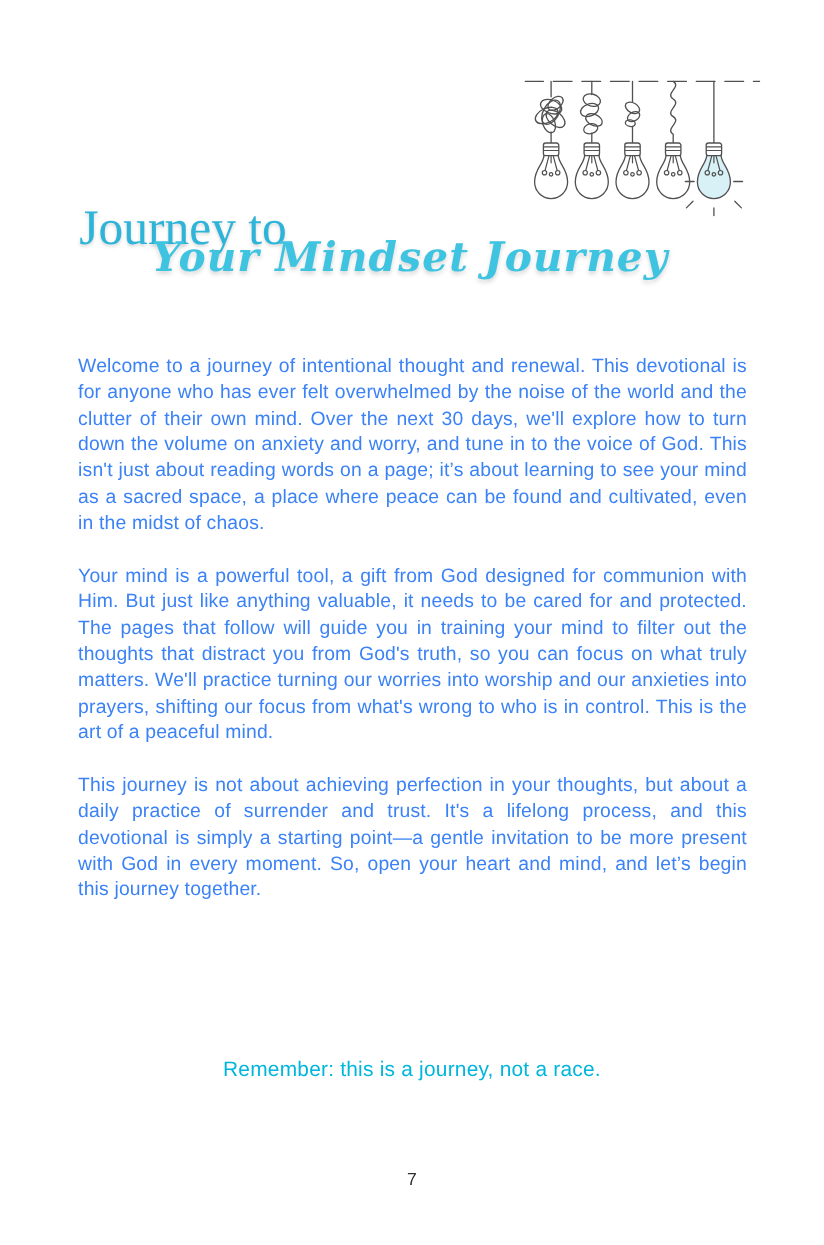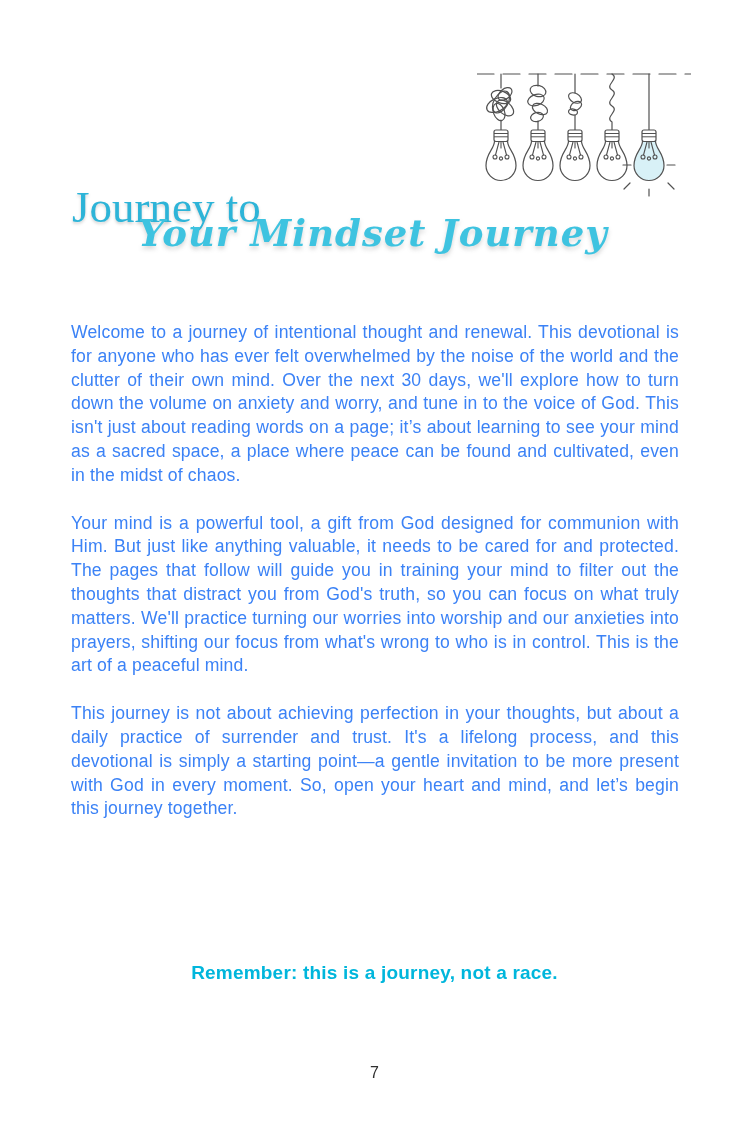--- a/index.html
+++ b/index.html
@@ -59,21 +59,21 @@
   }
   .body-text p { margin: 0 0 24px 0; }
   .body-text p:last-child { margin-bottom: 0; }
   .reminder {
     position: absolute;
     left: 0;
     right: 0;
     top: 962px;
     text-align: center;
     font-size: 19px;
-    font-weight: 700;
+    font-weight: 400;
     letter-spacing: 0.2px;
     color: #00b6dc;
   }
   .page-number {
     position: absolute;
     left: 0;
     right: 0;
     top: 1064px;
     text-align: center;
     font-size: 16px;

